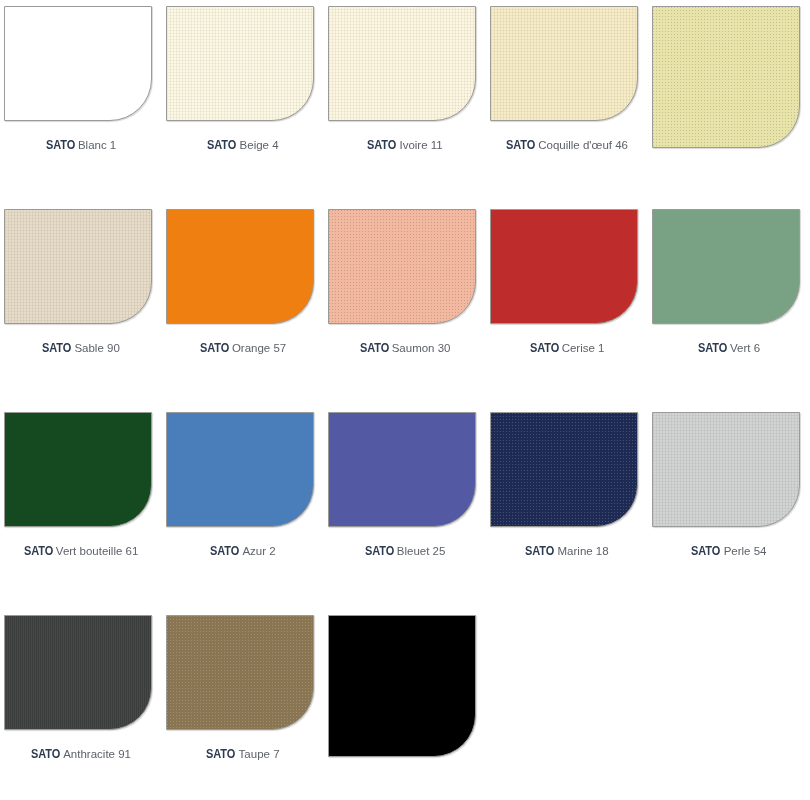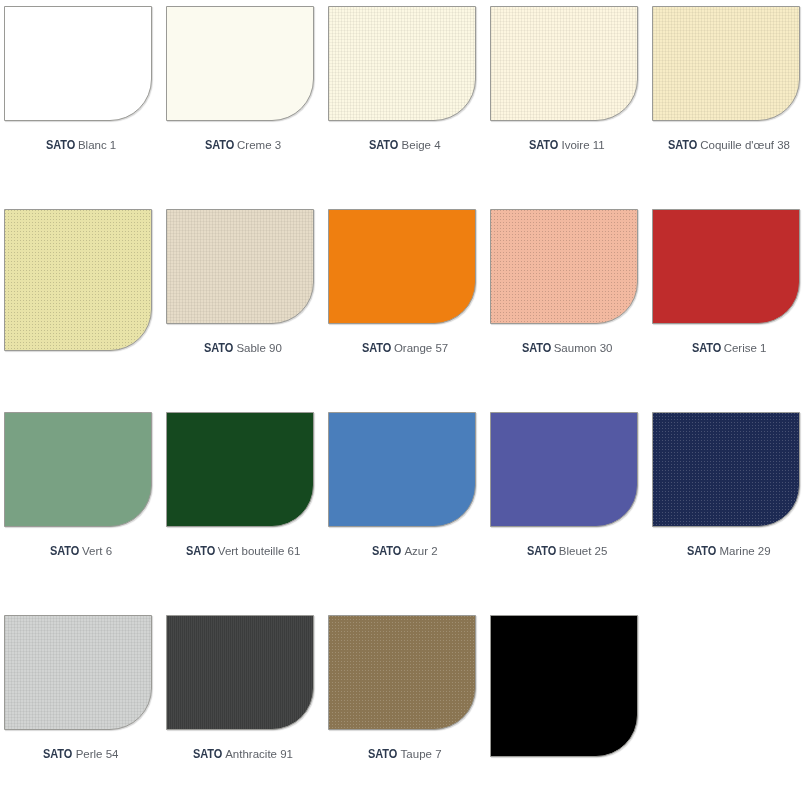--- a/index.html
+++ b/index.html
@@ -132,49 +132,41 @@
     <div class="swatch-cell">
       <div class="chip-wrap">
         <div class="chip " style="background-color: rgb(255, 255, 255);">
           <div class="texture"></div>
         </div>
       </div>
       <div class="chip-label"><span class="brand">SATO</span><span class="cname">Blanc 1</span></div>
     </div>
     <div class="swatch-cell">
       <div class="chip-wrap">
-        <div class="chip " style="background-color: rgb(251, 250, 239);">
-          <div class="texture"></div>
-        </div>
-      </div>
-      <div class="chip-label"><span class="brand">SATO</span><span class="cname">Creme 3</span></div>
-    </div>
-    <div class="swatch-cell">
-      <div class="chip-wrap">
         <div class="chip tex-weave" style="background-color: rgb(252, 248, 227);">
           <div class="texture"></div>
         </div>
       </div>
       <div class="chip-label"><span class="brand">SATO</span><span class="cname">Beige 4</span></div>
     </div>
     <div class="swatch-cell">
       <div class="chip-wrap">
         <div class="chip tex-weave" style="background-color: rgb(253, 246, 224);">
           <div class="texture"></div>
         </div>
       </div>
       <div class="chip-label"><span class="brand">SATO</span><span class="cname">Ivoire 11</span></div>
     </div>
     <div class="swatch-cell">
       <div class="chip-wrap">
         <div class="chip tex-weave" style="background-color: rgb(247, 236, 198);">
           <div class="texture"></div>
         </div>
       </div>
-      <div class="chip-label"><span class="brand">SATO</span><span class="cname">Coquille d'œuf 38</span></div>
+      <div class="chip-label"><span class="brand">SATO</span><span class="cname">Coquille d'œuf 46</span></div>
     </div>
     <div class="swatch-cell">
       <div class="chip-wrap">
         <div class="chip tex-dots" style="background-color: rgb(232, 227, 168);">
           <div class="texture"></div>
         </div>
       </div>
     </div>
     <div class="swatch-cell">
       <div class="chip-wrap">
@@ -239,21 +231,21 @@
         </div>
       </div>
       <div class="chip-label"><span class="brand">SATO</span><span class="cname">Bleuet 25</span></div>
     </div>
     <div class="swatch-cell">
       <div class="chip-wrap">
         <div class="chip tex-dots-light" style="background-color: rgb(29, 42, 83);">
           <div class="texture"></div>
         </div>
       </div>
-      <div class="chip-label"><span class="brand">SATO</span><span class="cname">Marine 29</span></div>
+      <div class="chip-label"><span class="brand">SATO</span><span class="cname">Marine 18</span></div>
     </div>
     <div class="swatch-cell">
       <div class="chip-wrap">
         <div class="chip tex-weave" style="background-color: rgb(210, 212, 211);">
           <div class="texture"></div>
         </div>
       </div>
       <div class="chip-label"><span class="brand">SATO</span><span class="cname">Perle 54</span></div>
     </div>
     <div class="swatch-cell">

